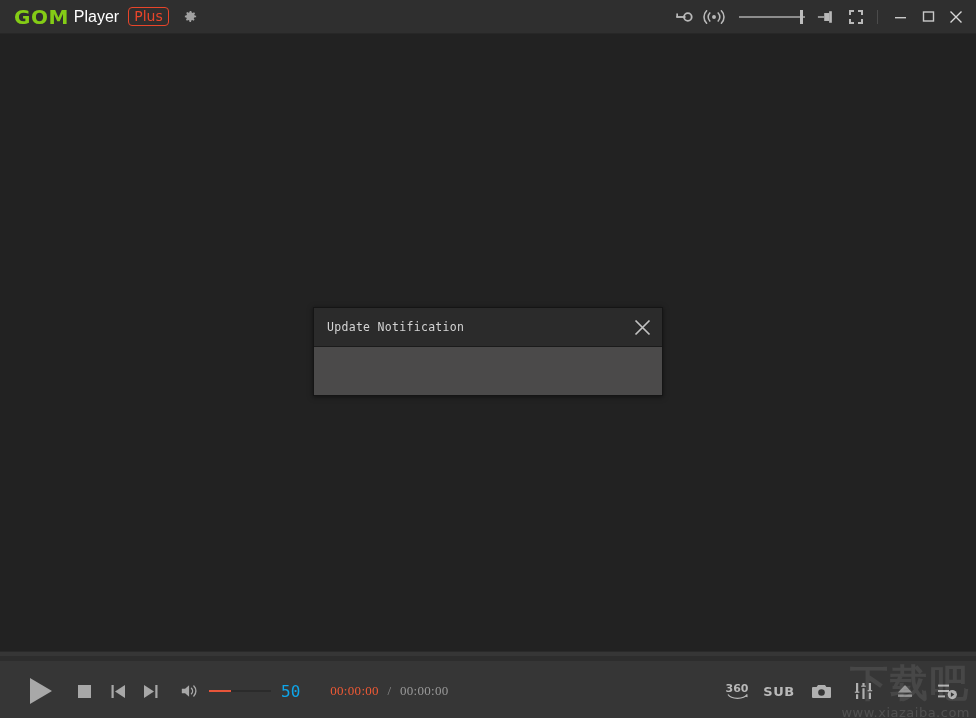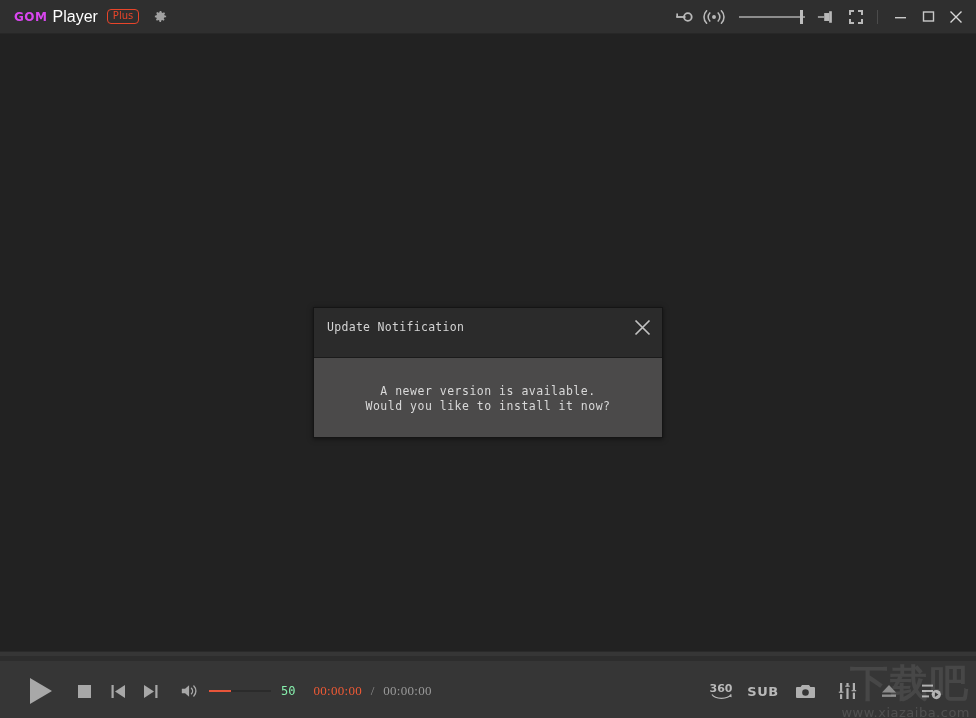--- a/index.html
+++ b/index.html
@@ -36,33 +36,33 @@
   }
   .brand {
     display: flex;
     align-items: center;
     margin-left: 14px;
     gap: 7px;
   }
   .brand-gom {
     font-family: "DejaVu Sans", sans-serif;
     font-weight: bold;
-    font-size: 12px;
+    font-size: 20px;
     letter-spacing: 0.5px;
-    color: #d946ef;
+    color: #84cc16;
   }
   .brand-player {
     font-family: Liberation Sans, sans-serif;
     font-size: 16px;
     color: #ffffff;
     margin-left: -2px;
   }
   .brand-plus {
     font-family: "DejaVu Sans", sans-serif;
-    font-size: 10px;
+    font-size: 14px;
     color: #e8452a;
     border: 1px solid #e8452a;
     border-radius: 4px;
     padding: 1px 5px 2px 5px;
     line-height: 1;
     margin-left: 2px;
   }
   .gear-icon {
     margin-left: 7px;
     display: flex;
@@ -155,21 +155,21 @@
     width: 348px;
     border: 1px solid #151515;
     box-shadow: 0 1px 5px rgba(0,0,0,.5);
     z-index: 20;
   }
   .dlg-title {
     height: 38px;
     background: #2b2b2b;
     display: flex;
     align-items: center;
-    padding: 0 6px 11px 13px;
+    padding: 0 6px 0 13px;
     border-bottom: 1px solid #1b1b1b;
   }
   .dlg-title-text {
     font-family: "DejaVu Sans Mono", monospace;
     font-size: 11.5px;
     color: #d4d4d4;
     letter-spacing: .3px;
   }
   .dlg-close {
     margin-left: auto;
@@ -274,38 +274,38 @@
   .vol-slider .vfill {
     position: absolute;
     left: 0;
     top: 9px;
     width: 22px;
     height: 2px;
     background: #e8553a;
   }
   .vol-num {
     font-family: "DejaVu Sans Mono", monospace;
-    font-size: 12px;
-    color: #86efac;
-    margin-right: 18px;
+    font-size: 16px;
+    color: #0ea5e9;
+    margin-right: 30px;
   }
   .time {
     font-family: Liberation Serif, serif;
     font-size: 13px;
     letter-spacing: .3px;
   }
   .time .cur   { color: #f05a35; }
   .time .sep   { color: #8d8d8d; margin: 0 5px; }
   .time .total { color: #9a9a9a; }
 
   .ctl-right {
     margin-left: auto;
     display: flex;
     align-items: center;
-    padding-right: 24px;
+    padding-right: 8px;
     gap: 0px;
   }
   .rbtn {
     width: 42px;
     height: 42px;
     display: flex;
     align-items: center;
     justify-content: center;
   }
   .sub-text {
@@ -435,24 +435,20 @@
     <div class="dialog">
       <div class="dlg-title">
         <span class="dlg-title-text">Update Notification</span>
         <span class="dlg-close">
           <svg width="19" height="19" viewBox="0 0 19 19">
             <path d="M2.5 2.5l14 14M16.5 2.5l-14 14" stroke="#c2c2c2" stroke-width="1.7"></path>
           </svg>
         </span>
       </div>
       <div class="dlg-body">
-        <div class="dlg-msg">
-          <div>A newer version is available.</div>
-          <div>Would you like to install it now?</div>
-        </div>
       </div>
     </div>
   </div>
 
   <div class="controlbar">
 
     <div class="seek"></div>
 
     <div class="watermark">
       <span class="wm-cn">下载吧</span>

